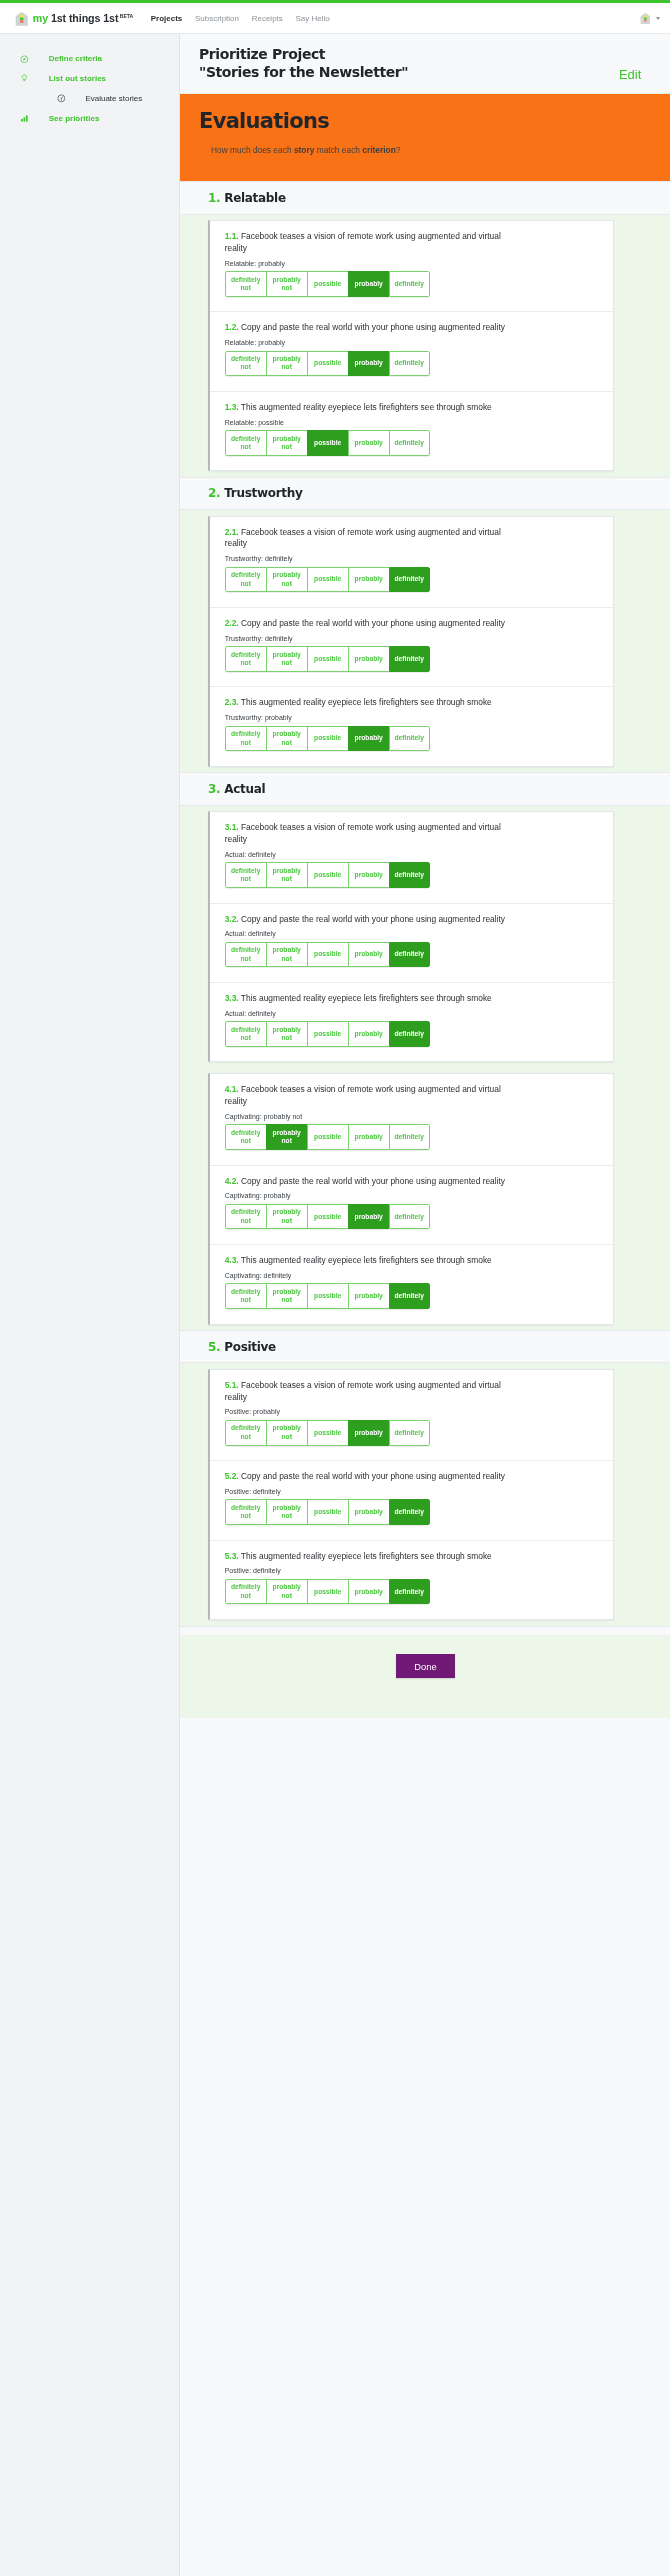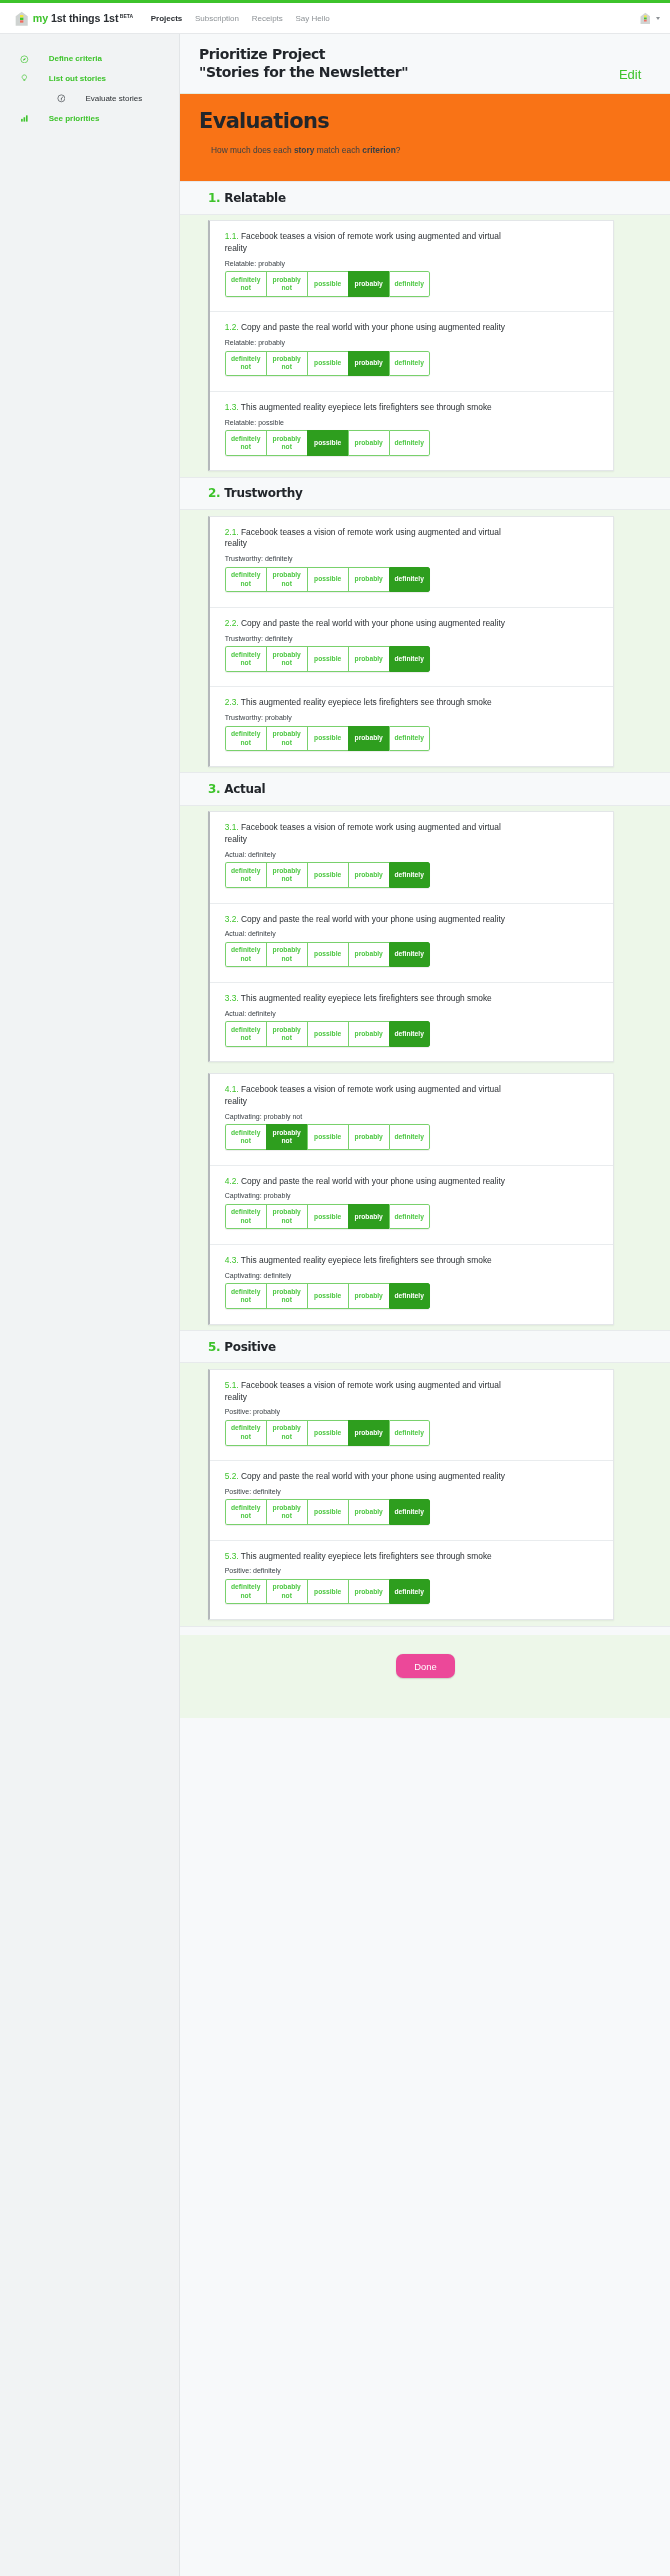--- a/index.html
+++ b/index.html
@@ -176,21 +176,21 @@
     border-bottom: 0.7px solid #e9ecee;
   }
   .story-row:last-child { border-bottom: none; }
   .story-title {
     font-size: 8.4px;
     line-height: 1.42;
     color: #2b2f33;
     margin: 0 0 4.7px 0;
     max-width: 288px;
   }
-  .story-title .sn { color: #3dc32b; font-weight: 400; }
+  .story-title .sn { color: #3dc32b; font-weight: 700; }
   .story-answer {
     font-size: 7px;
     color: #3a4046;
     margin: 0 0 4.7px 0;
   }
 
   
   .segmented {
     display: inline-flex;
     border-radius: 2px;
@@ -225,26 +225,26 @@
 
   
   .footer-rule { border-top: 0.7px solid #e7eaec; background:#f7f9fa; height: 9.4px; }
   .done-wrap {
     background: #edf7e9;
     padding: 19px 0 40px 0;
     text-align: center;
   }
   .done-btn {
     display: inline-block;
-    background: #ec4899;
+    background: #701a75;
     color: #ffffff;
     font-size: 9.4px;
     font-weight: 400;
     border: none;
-    border-radius: 7px;
+    border-radius: 0;
     padding: 6.7px 18px;
     cursor: pointer;
     box-shadow: 0 0.7px 1.3px rgba(0,0,0,.15);
     font-family: "Liberation Sans", sans-serif;
   }
 </style>
 </head>
 <body>
 
 <div class="topbar-accent"></div>

